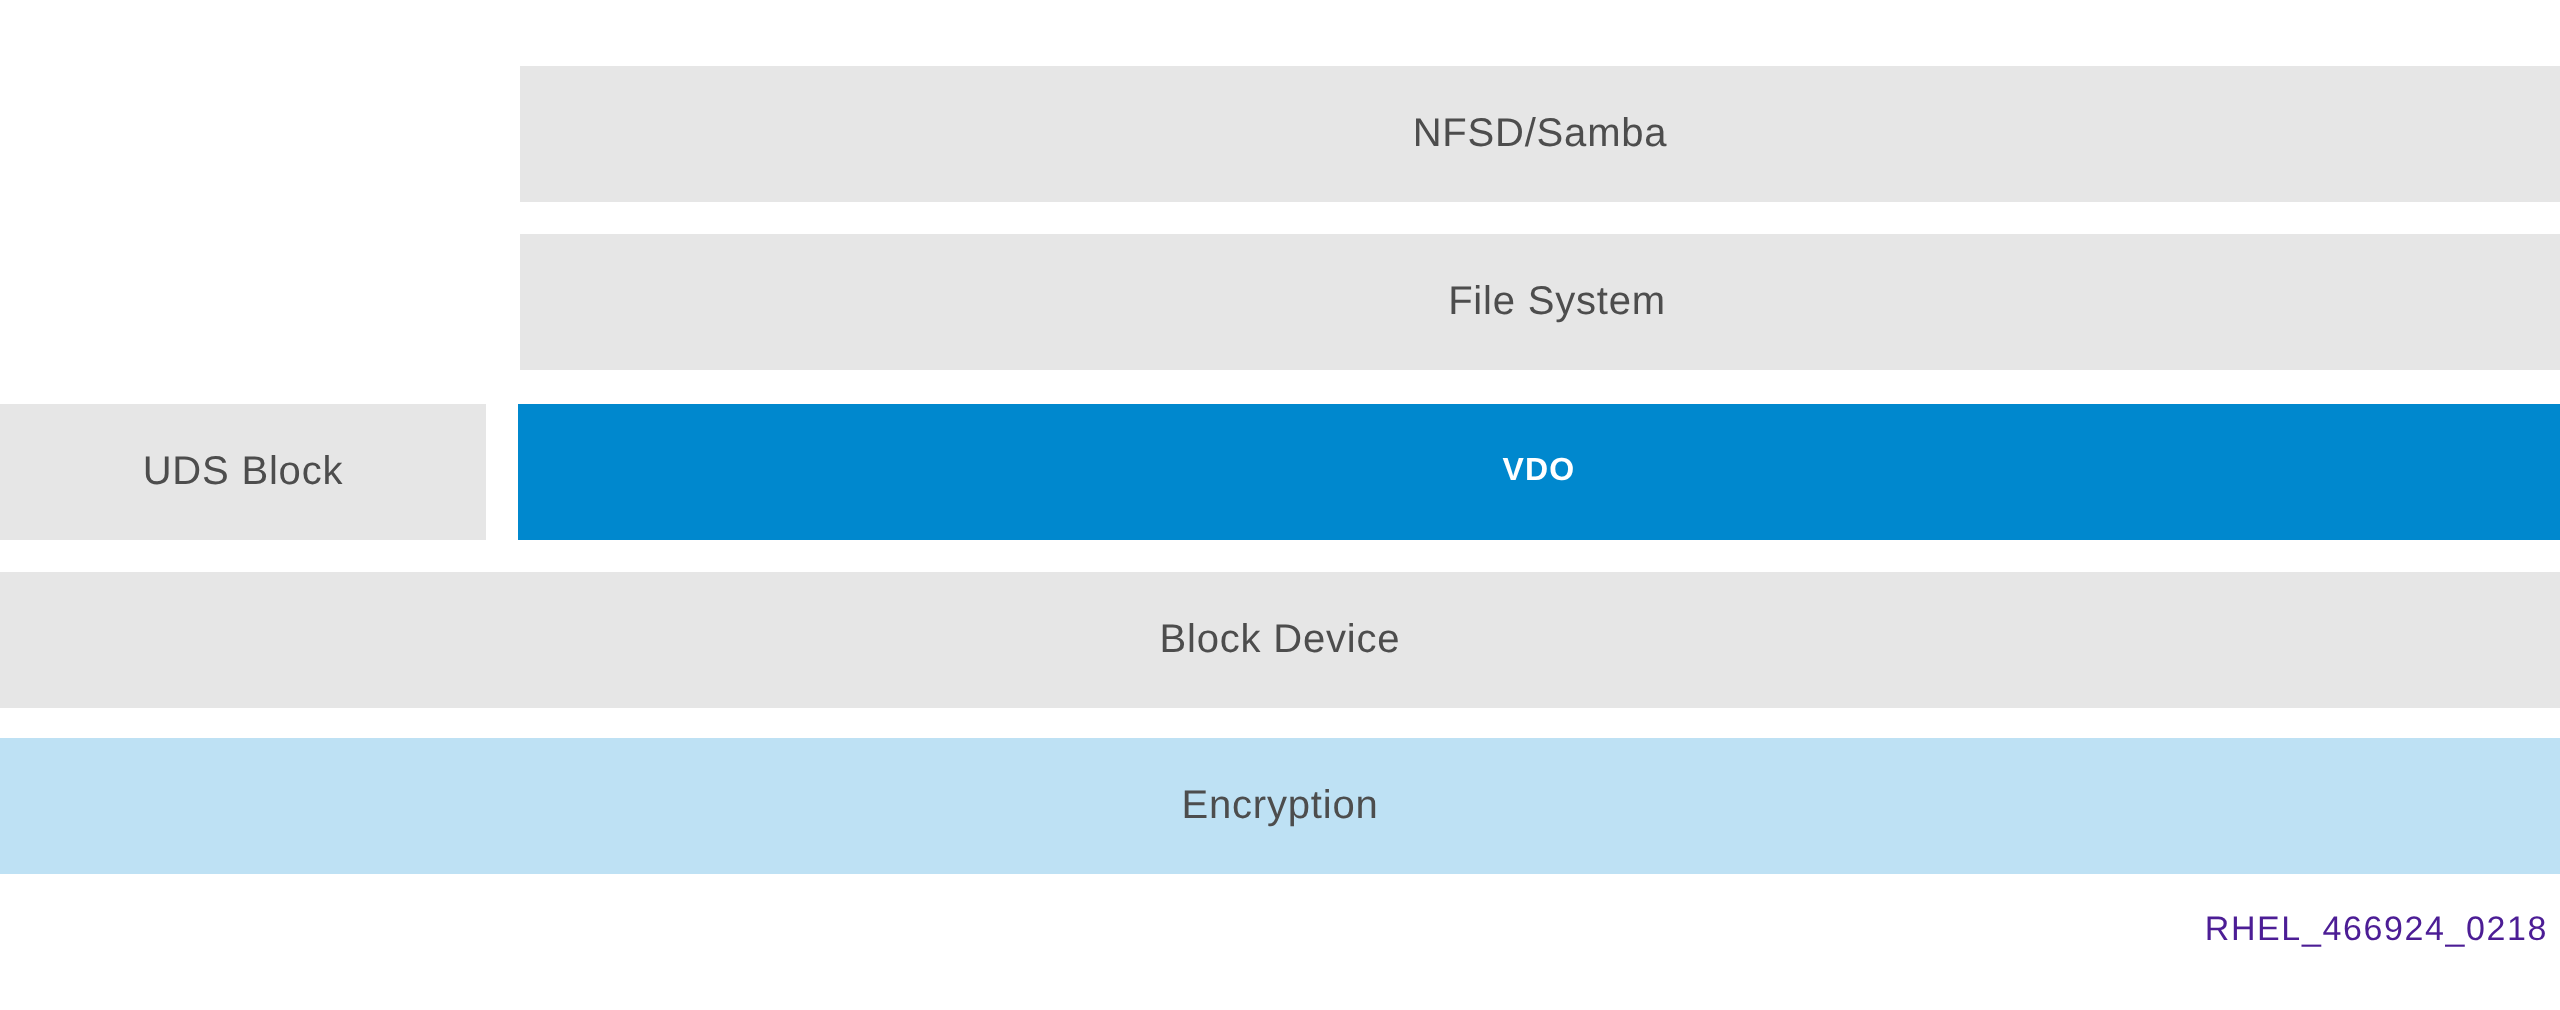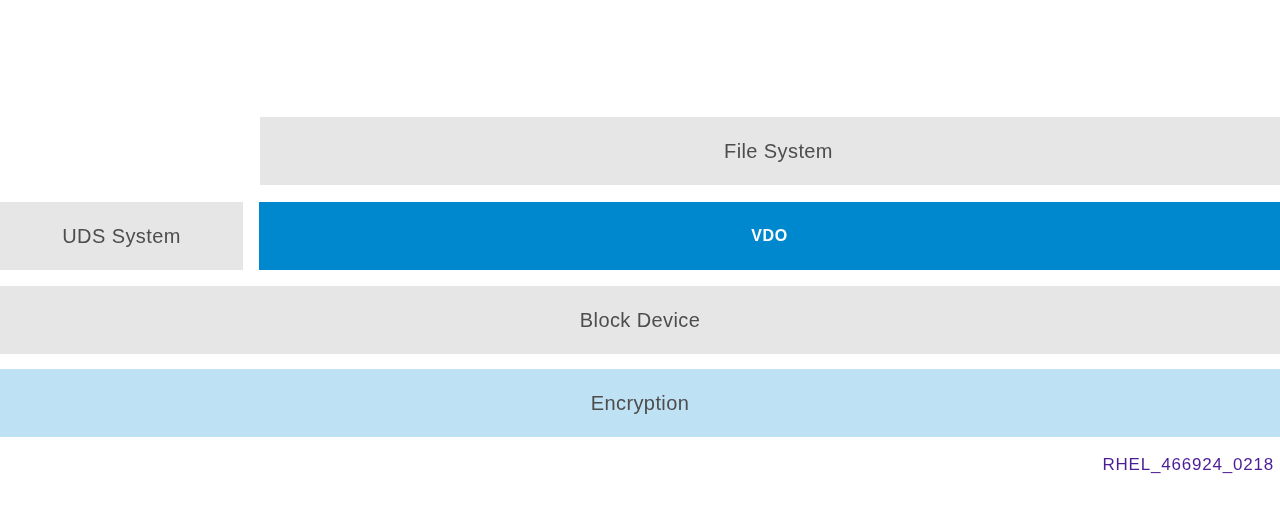--- a/index.html
+++ b/index.html
@@ -53,27 +53,30 @@
     letter-spacing: 0.8px;
     color: #4c1d95;
     text-align: right;
   }
 </style>
 </head>
 <body>
 
 <div class="canvas">
 
+  <div class="bar bar-nfsd">
+    <span>NFSD/Samba</span>
+  </div>
 
   <div class="bar bar-fs">
     <span>File System</span>
   </div>
 
   <div class="bar bar-uds">
-    <span>UDS System</span>
+    <span>UDS Block</span>
   </div>
 
   <div class="bar bar-vdo variant-blue">
     <span>VDO</span>
   </div>
 
   <div class="bar bar-block">
     <span>Block Device</span>
   </div>
 

